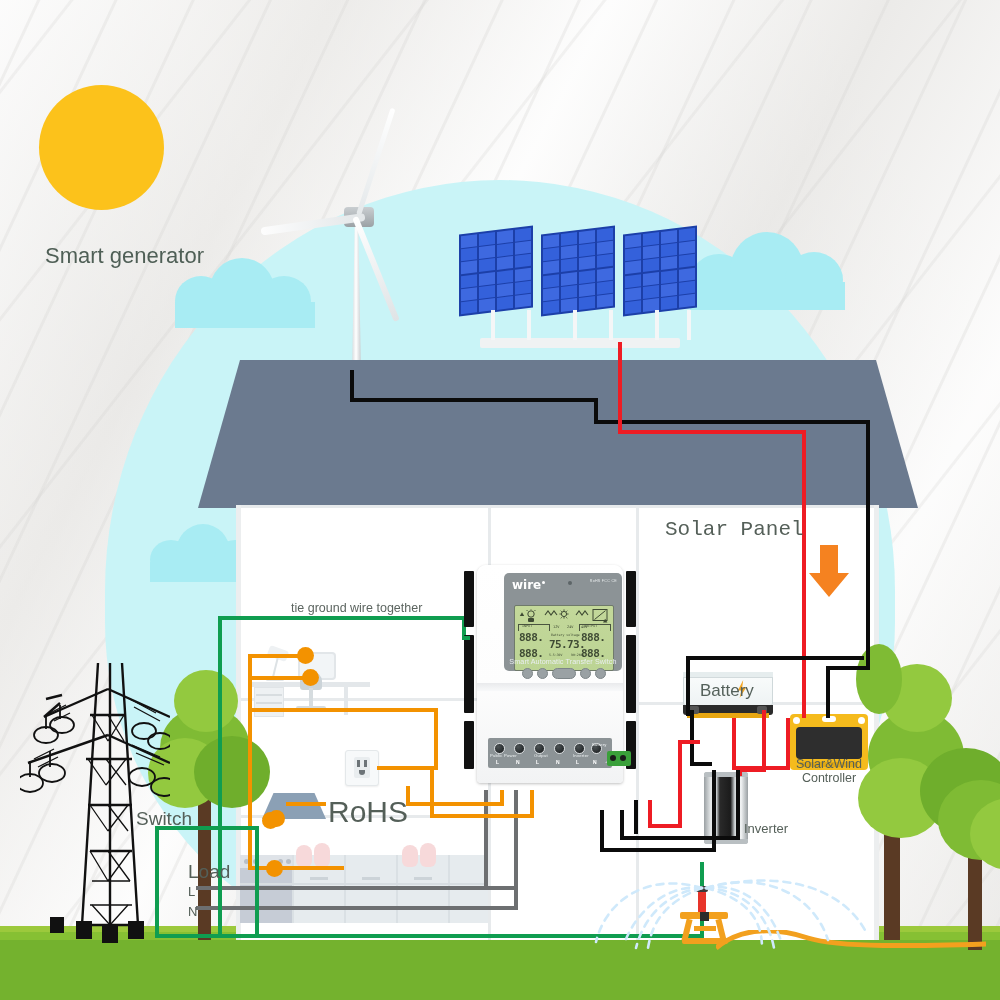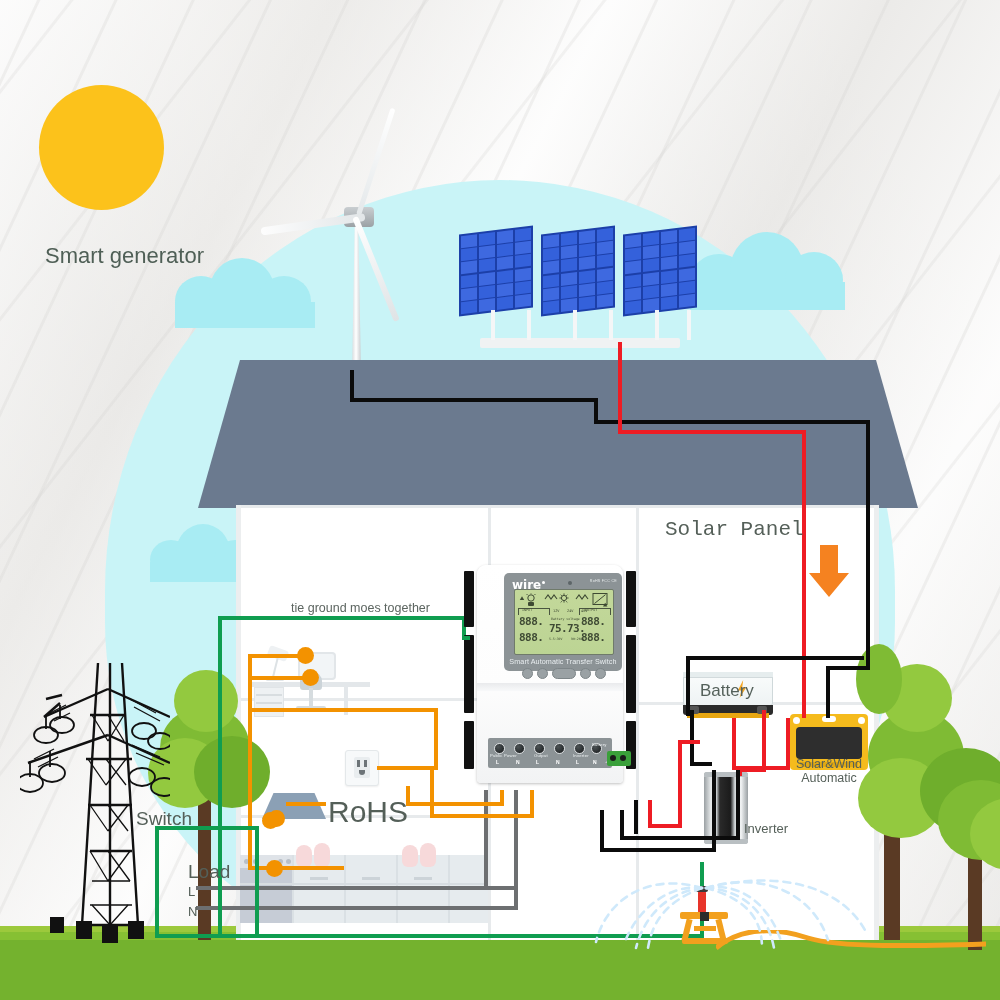--- a/index.html
+++ b/index.html
@@ -63,21 +63,21 @@
   .fin{position:absolute;background:#111;border-radius:1px;}
   #dev-face{
     position:absolute;left:27px;top:8px;width:118px;height:98px;
     background:#8c9396;border-radius:5px;
   }
   #brand{position:absolute;left:8px;top:5px;font-size:12px;font-weight:bold;color:#fff;letter-spacing:0px;font-family:"DejaVu Sans",sans-serif;}
   #brand-dot{position:absolute;left:38px;top:8px;width:3px;height:3px;border-radius:50%;background:#fff;}
   #cert{position:absolute;right:5px;top:6px;font-size:3.6px;color:#e8eced;letter-spacing:.3px;}
   #led{position:absolute;left:64px;top:8px;width:4px;height:4px;border-radius:50%;background:#5d6567;}
   #lcd{
-    position:absolute;left:10px;top:16px;width:98px;height:64px;
+    position:absolute;left:10px;top:32px;width:98px;height:64px;
     background:linear-gradient(180deg,#c3d89a 0%,#bcd494 100%);
     border:1px solid #6f7a6a;border-radius:2px;
   }
   .seg{font-family:"DejaVu Sans Mono",monospace;color:#3e4a33;}
   #devname{position:absolute;left:0;top:84px;width:118px;text-align:center;font-size:7.2px;color:#e9eef0;letter-spacing:.1px;}
   .btn{position:absolute;top:95px;width:11px;height:11px;border-radius:50%;background:#9aa1a4;border:1px solid #7d8588;box-sizing:border-box;}
   #btn-mid{position:absolute;left:48px;top:95px;width:24px;height:11px;border-radius:6px;background:#9aa1a4;border:1px solid #7d8588;box-sizing:border-box;}
   #dev-mid{position:absolute;left:0;top:118px;width:146px;height:8px;background:linear-gradient(180deg,#e9eaec,#f8f9fa);}
   #term{
     position:absolute;left:11px;top:173px;width:124px;height:30px;
@@ -405,21 +405,21 @@
   <div class="abs" style="left:790px;top:714px;width:78px;height:56px;">
     <div class="abs" style="left:0;top:0;width:78px;height:56px;background:#f5bb1d;border-radius:4px;"></div>
     <div class="abs" style="left:6px;top:13px;width:66px;height:32px;background:#2e2e2e;border-radius:4px;"></div>
     <div class="abs" style="left:3px;top:3px;width:7px;height:7px;border-radius:50%;background:#fff;"></div>
     <div class="abs" style="left:68px;top:3px;width:7px;height:7px;border-radius:50%;background:#fff;"></div>
     <div class="abs" style="left:32px;top:2px;width:14px;height:6px;border-radius:3px;background:#fff;"></div>
     <div class="abs" style="left:10px;top:48px;width:58px;height:5px;background:#e0a812;border-radius:0 0 3px 3px;"></div>
   </div>
   <div class="abs" id="lbl-swc">
     <div>Solar&amp;Wind</div>
-    <div>Automatic</div>
+    <div>Controller</div>
   </div>
 
   <div class="abs" style="left:704px;top:772px;width:44px;height:72px;">
     <div class="abs" style="left:0;top:0;width:44px;height:72px;
       background:linear-gradient(90deg,#9aa0a3 0%,#e8ebec 16%,#cfd4d6 28%,#2a2a2a 36%,#1b1b1b 60%,#cfd4d6 70%,#f2f4f5 84%,#9aa0a3 100%);
       border-radius:3px;"></div>
     <div class="abs" style="left:0;top:0;width:44px;height:5px;background:#b9bfc2;border-radius:3px 3px 0 0;"></div>
     <div class="abs" style="left:0;top:67px;width:44px;height:5px;background:#b9bfc2;border-radius:0 0 3px 3px;"></div>
   </div>
   <div class="abs diaglabel" id="lbl-inv">Inverter</div>
@@ -535,21 +535,21 @@
     </svg>
   </div>
 
   <div class="abs" id="arrow">
     <svg width="44" height="52" viewBox="0 0 44 52">
       <path d="M13 0 h18 v28 h11 L22 52 L2 28 h11 Z" fill="#f58220"></path>
     </svg>
   </div>
 
   <div class="abs diaglabel" id="lbl-solar">Solar Panel</div>
-  <div class="abs" id="lbl-tie">tie ground moes together</div>
+  <div class="abs" id="lbl-tie">tie ground wire together</div>
   <div class="abs diaglabel" id="lbl-ground">Switch</div>
   <div class="abs diaglabel" id="lbl-load">RoHS</div>
   <div class="abs diaglabel" id="lbl-grid">Load</div>
   <div class="abs diaglabel" id="lbl-L">L</div>
   <div class="abs diaglabel" id="lbl-N">N</div>
 
   <div id="device" class="abs">
 
     <div class="fin" style="left:0px;top:6px;width:10px;height:56px;"></div>
     <div class="fin" style="left:0px;top:70px;width:10px;height:78px;"></div>

